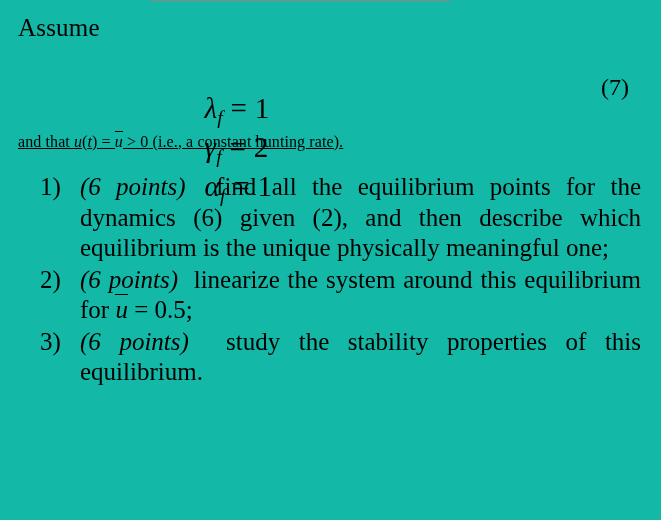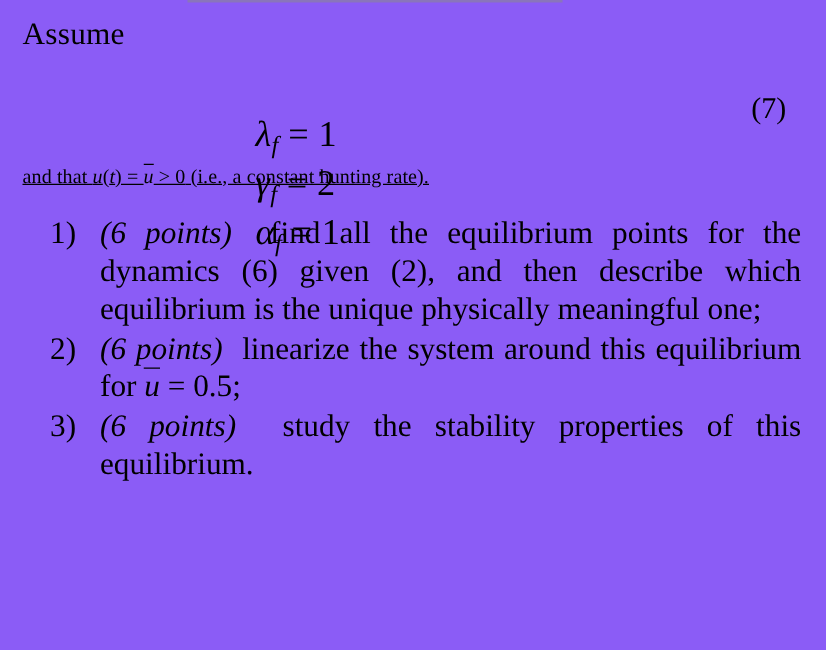--- a/index.html
+++ b/index.html
@@ -13,21 +13,21 @@
     font-family: "Liberation Serif", serif;
     color: #000000;
     overflow: hidden;
   }
   .page {
     position: relative;
     width: 661px;
     height: 520px;
     box-sizing: border-box;
     padding: 6px 18px 0 14px;
-    background: #8b5cf6;
+    background: #14b8a6;
   }
   .top-rule {
     position: absolute;
     top: 0;
     left: 150px;
     width: 300px;
     height: 2px;
     background: #8a8a8a;
     opacity: 0.55;
   }

